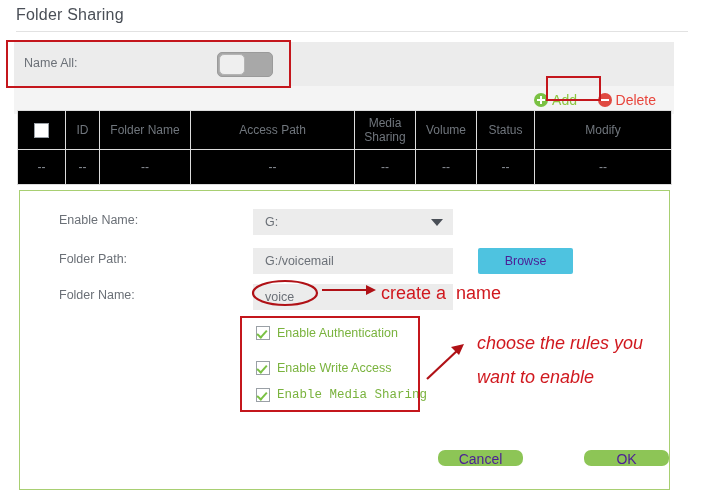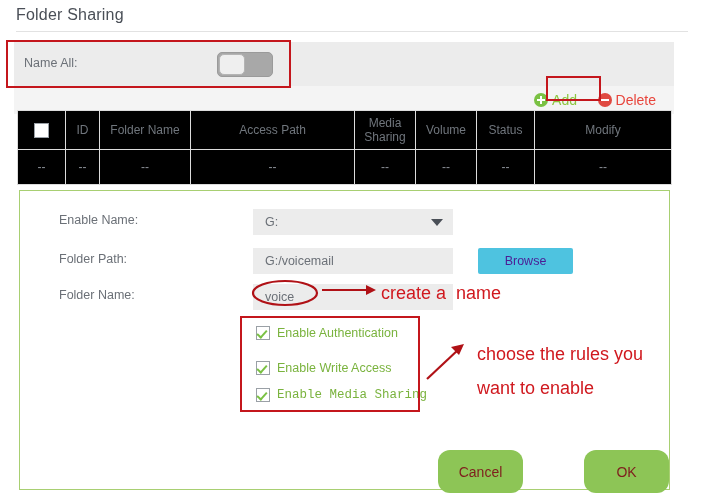--- a/index.html
+++ b/index.html
@@ -278,26 +278,26 @@
     font-size: 12.5px;
     color: #7ab33e;
     white-space: nowrap;
   }
 
   
   .btn-green {
     position: absolute;
     top: 259px;
     width: 85px;
-    height: 43px;
+    height: 16px;
     background: #8dc champs;
     background: #8dc556;
-    color: #7f1d1d;
+    color: #4c1d95;
     border: none;
-    border-radius: 12px;
+    border-radius: 7px;
     font-family: "Liberation Sans", sans-serif;
     font-size: 14px;
     cursor: pointer;
   }
   .btn-cancel { left: 418px; }
   .btn-ok { left: 518px; margin-left: 46px; }
 
   
   .anno-box {
     position: absolute;
@@ -310,21 +310,21 @@
 
   .anno-text {
     position: absolute;
     color: #d0191f;
     font-family: "Liberation Sans", sans-serif;
     font-size: 18px;
     white-space: pre;
     pointer-events: none;
   }
   .txt-name { left: 381px; top: 283px; }
-  .txt-rules { left: 467px; top: 329px; line-height: 17px; }
+  .txt-rules { left: 467px; top: 318px; line-height: 17px; font-style: italic; }
 
   .anno-svg {
     position: absolute;
     left: 0; top: 0;
     width: 704px; height: 502px;
     pointer-events: none;
   }
 </style>
 </head>
 <body>

